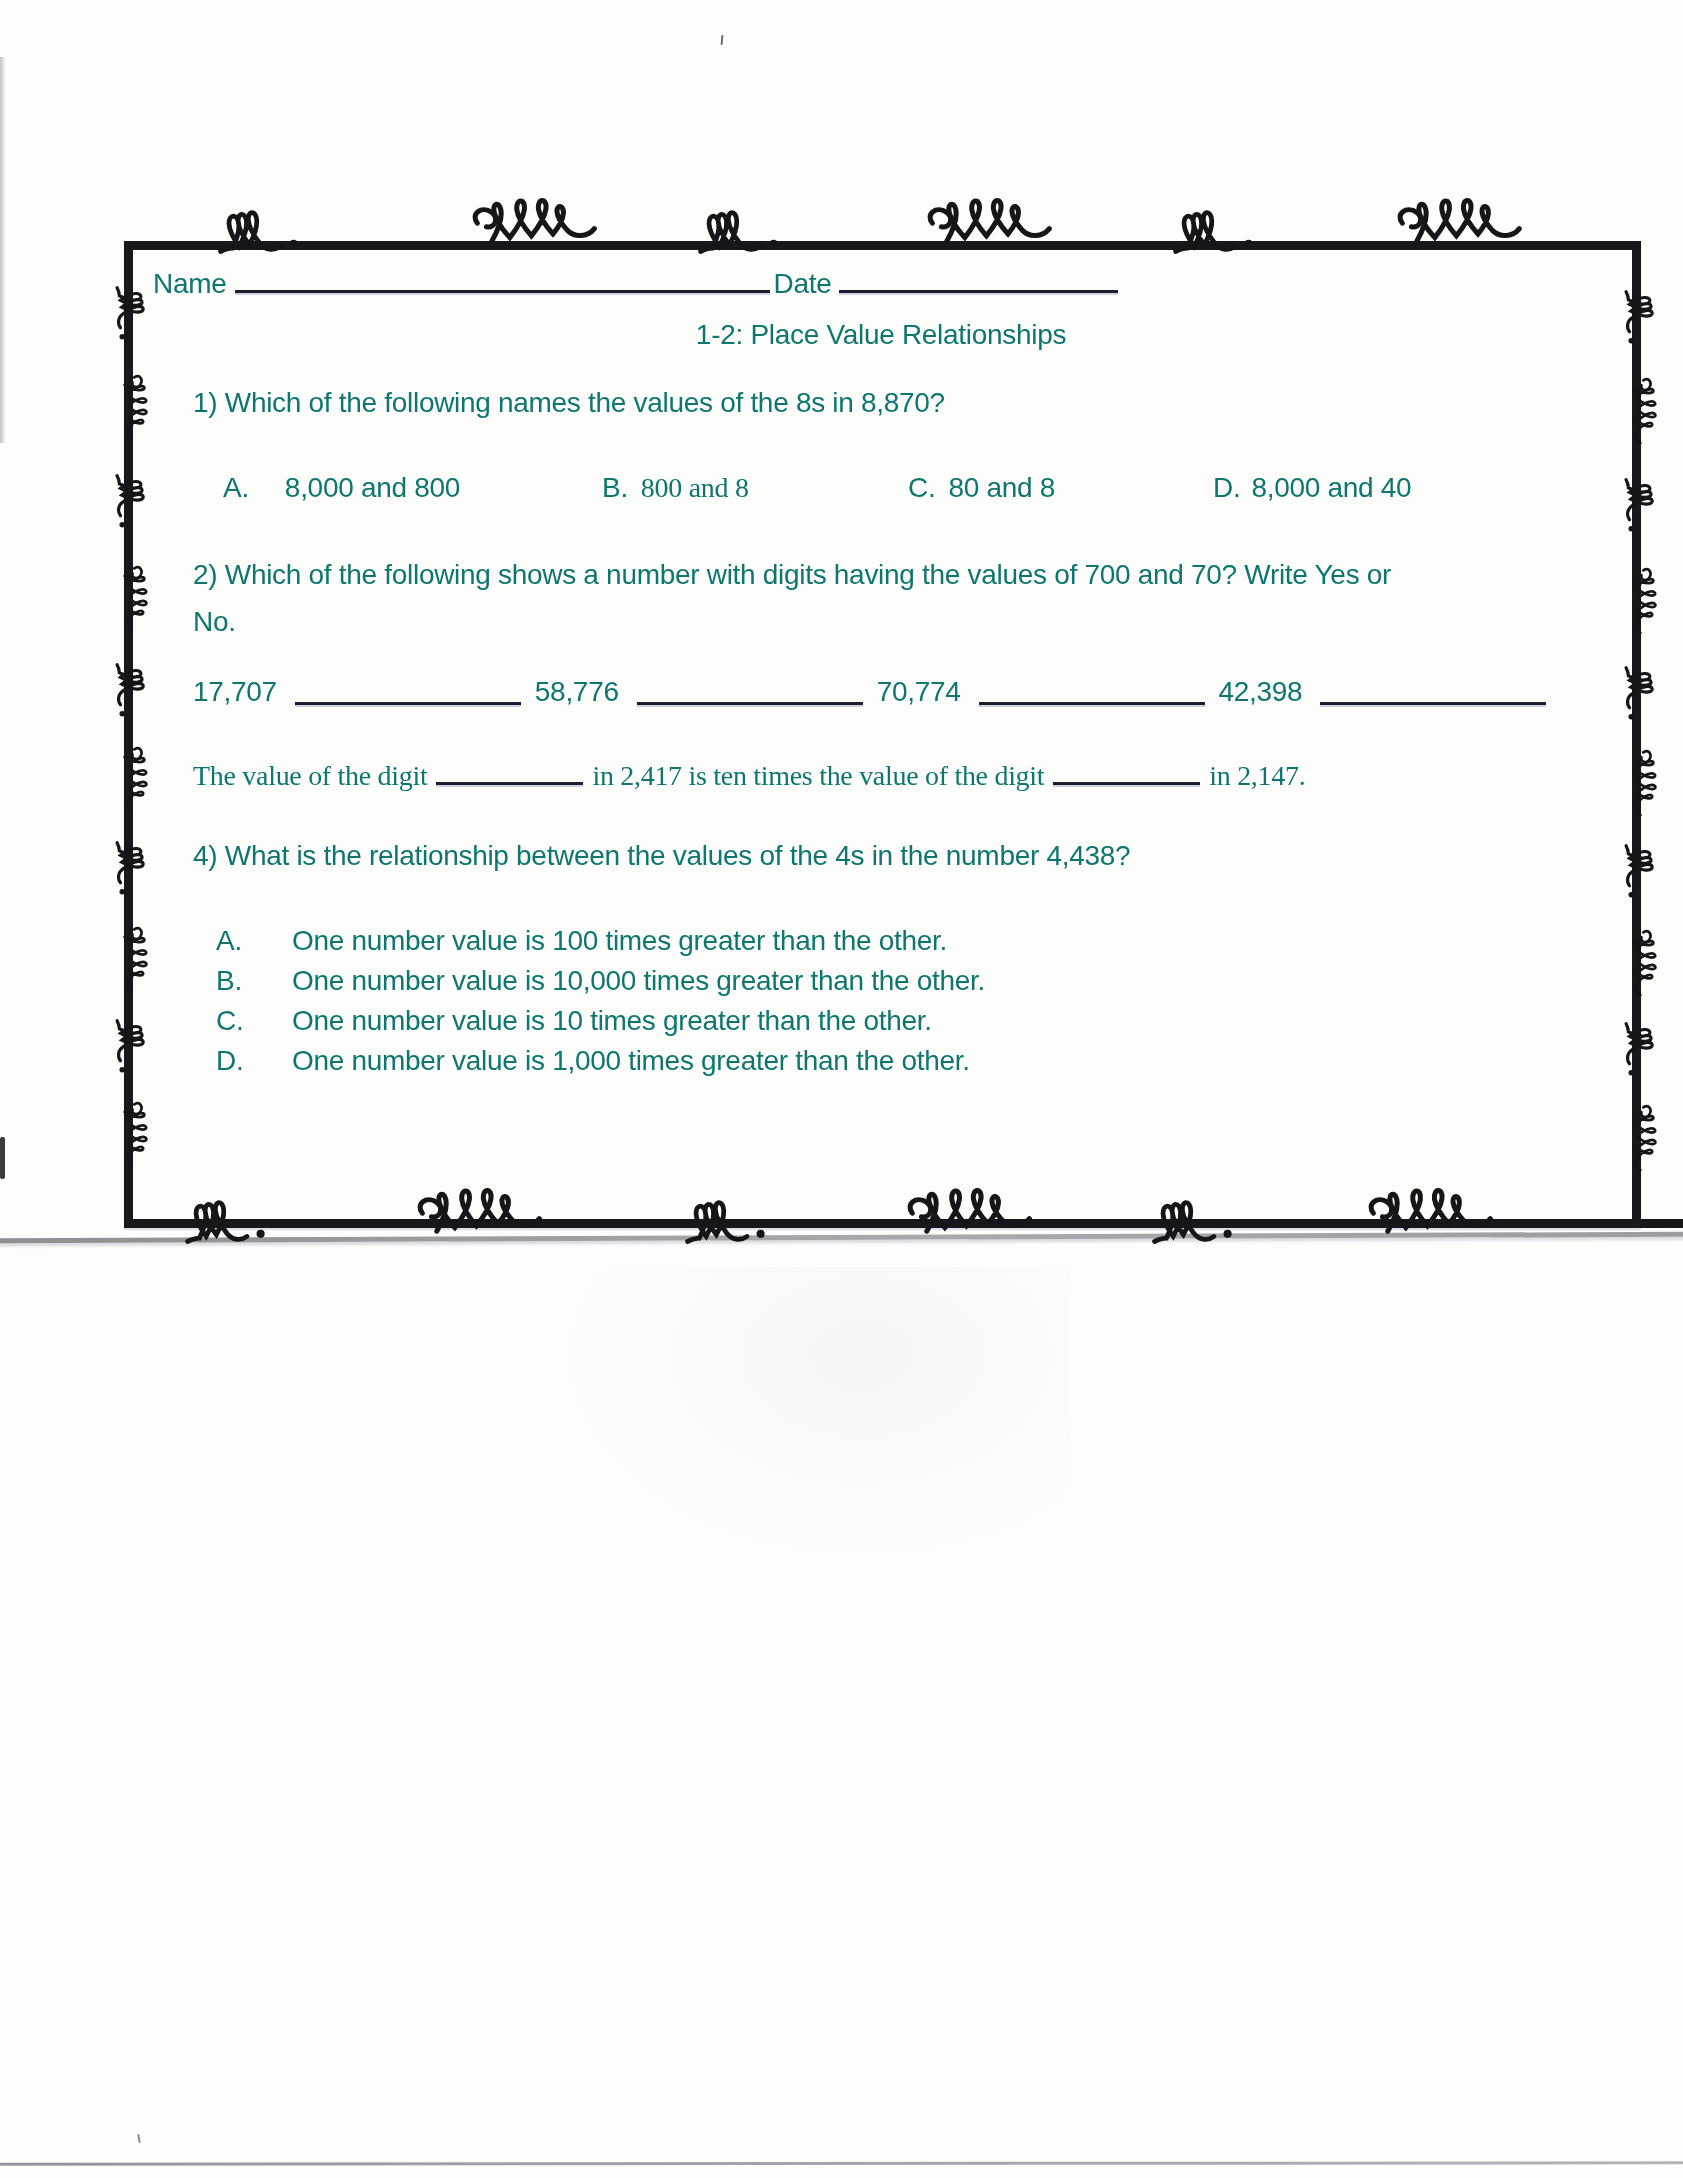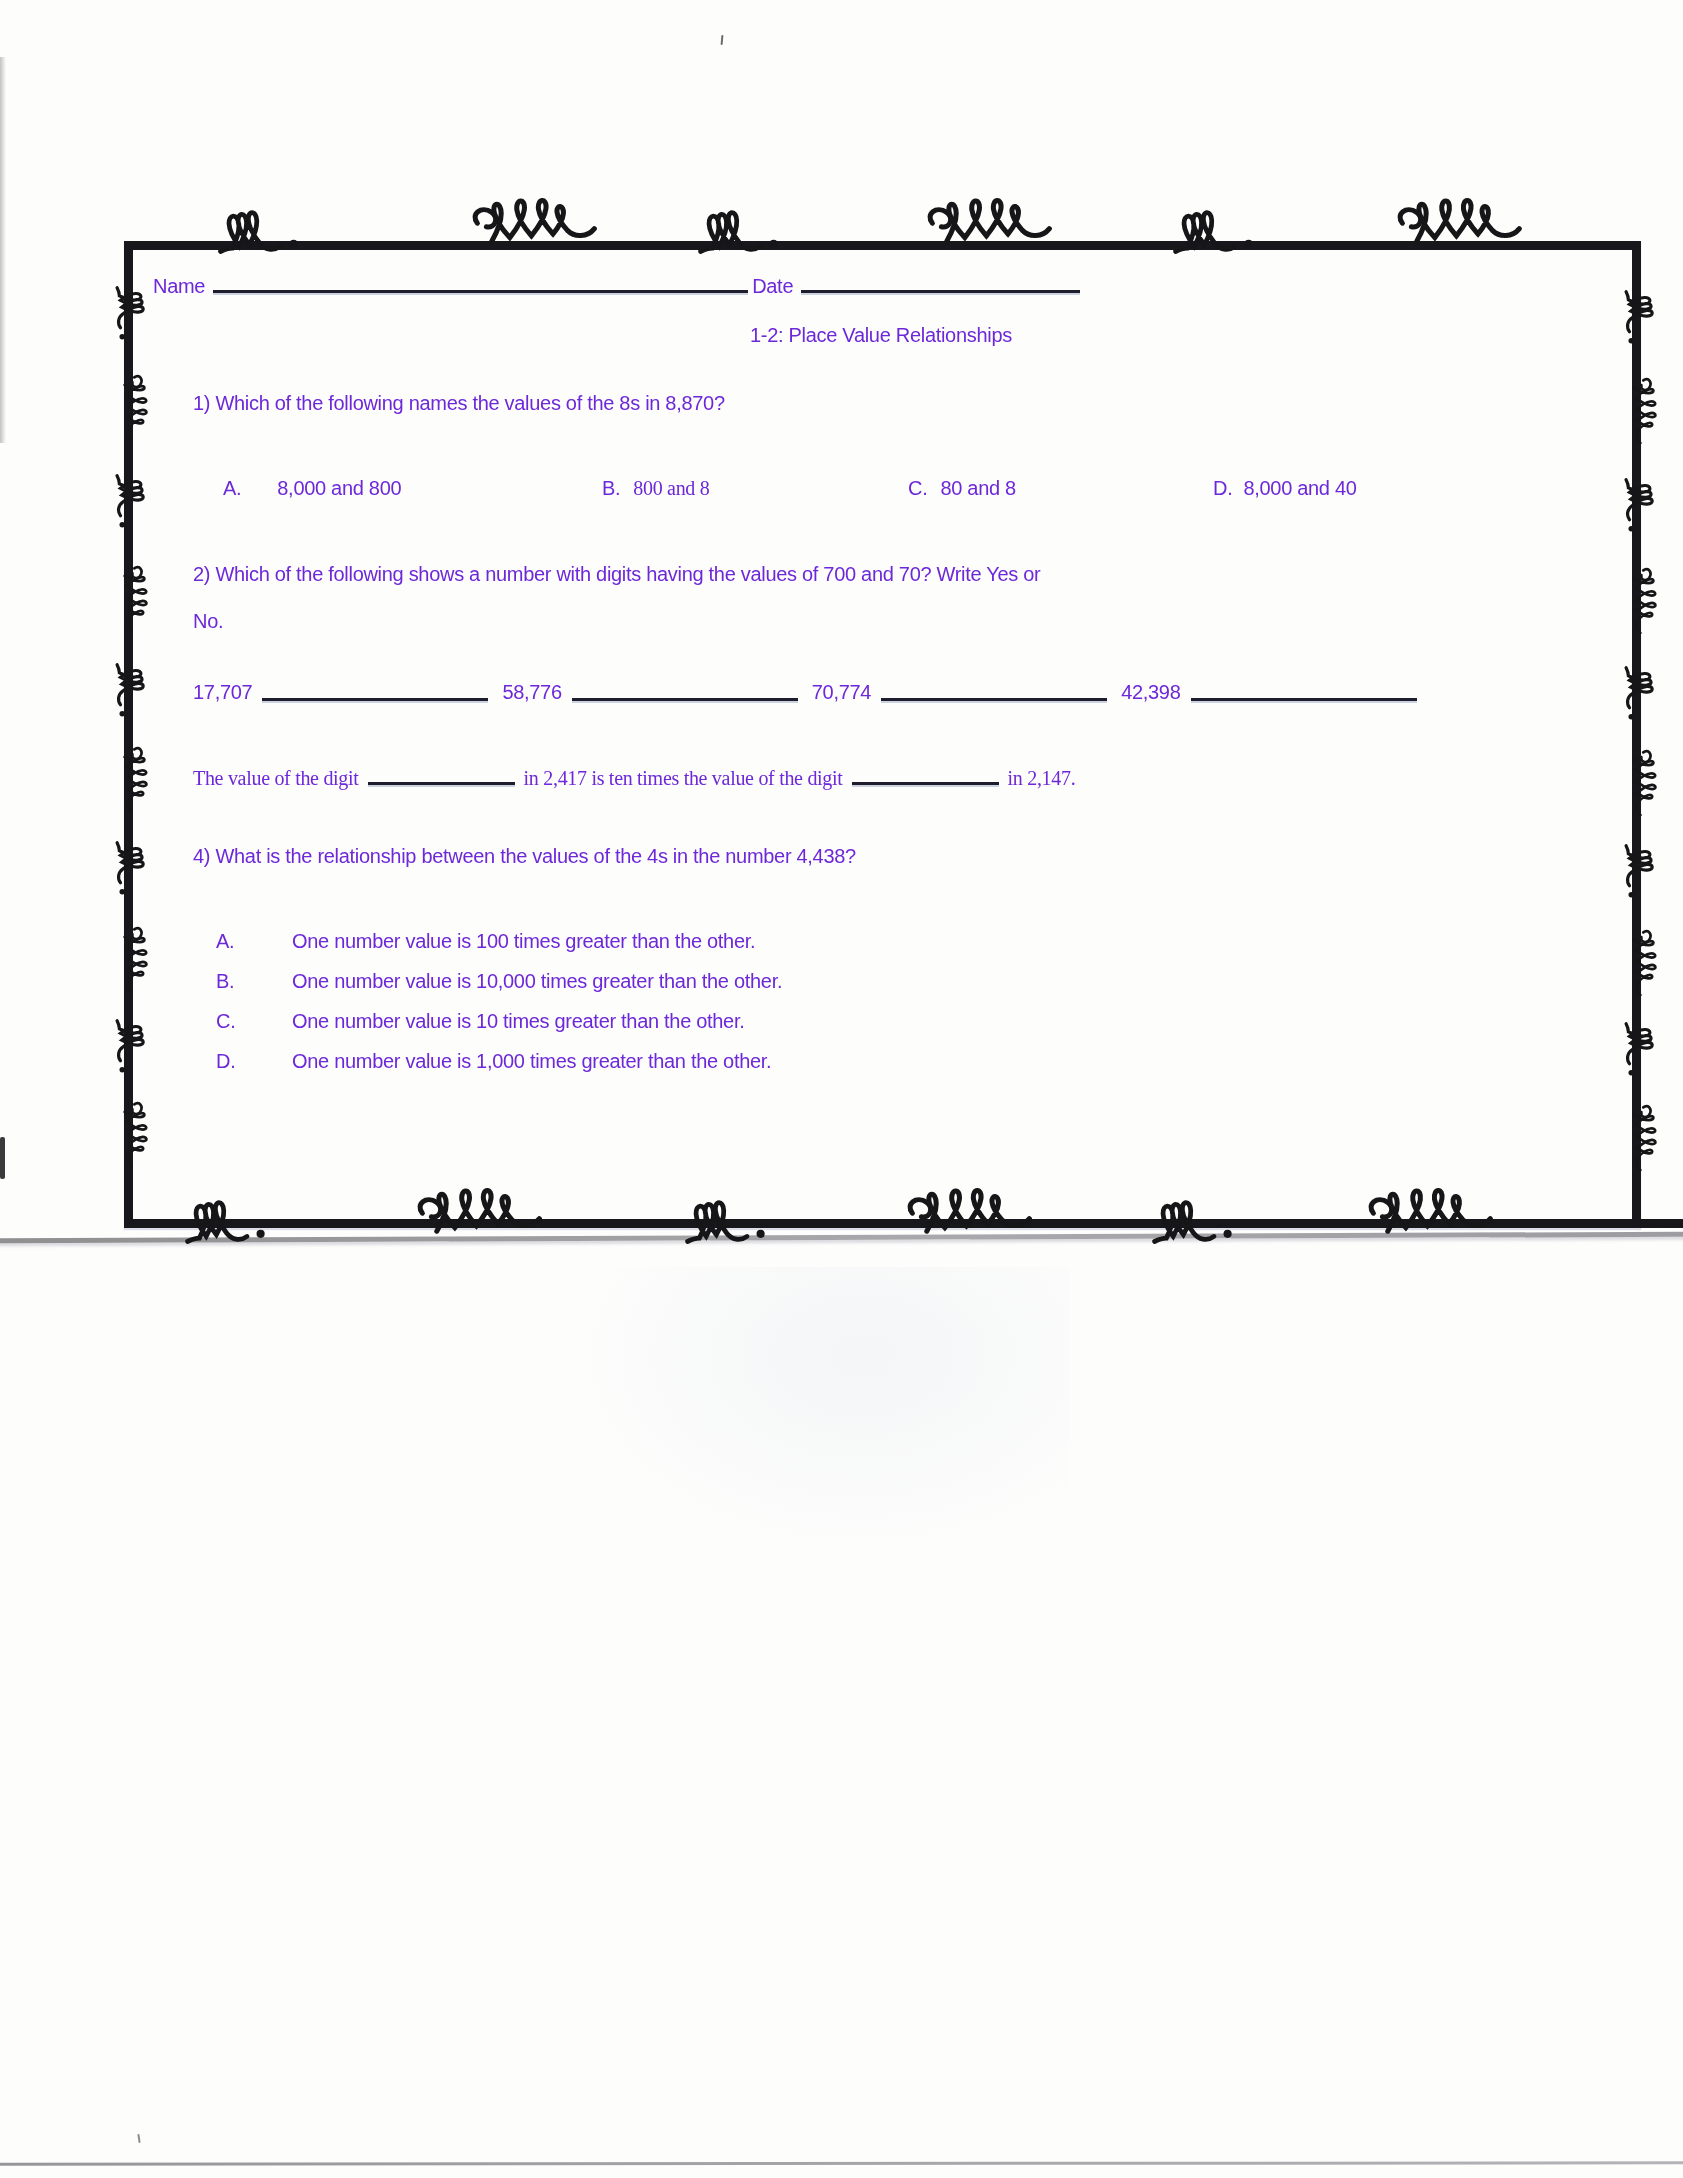--- a/index.html
+++ b/index.html
@@ -61,24 +61,24 @@
   
   svg.swirl { position: absolute; overflow: visible; }
   .defs { position: absolute; width: 0; height: 0; }
 
   
   .content {
     position: absolute;
     left: 9px; top: 9px;
     width: 1499px; height: 969px;
     padding: 0 63px 0 60px;
-    font-size: 20px;
+    font-size: 28px;
     letter-spacing: -0.3px;
     line-height: 34px;
-    color: #6d28d9;
+    color: #0f766e;
   }
   .blank {
     display: inline-block;
     border-bottom: 3px solid #1d1d2e;
     box-shadow: 0 2px 0 rgba(110,125,170,0.35);
     height: 26px;
     vertical-align: baseline;
   }
 
   .name-row {
@@ -103,21 +103,21 @@
   .opt-c { left: 715px; }  .opt-c .opt-text { margin-left: 13px; }
   .opt-d { left: 1020px; } .opt-d .opt-text { margin-left: 11px; }
 
   .q2 { margin-top: 46px; line-height: 47px; }
   .q2 .line { display: block; white-space: nowrap; }
 
   .nums-row {
     display: flex; align-items: baseline;
     margin-top: 30px; height: 38px; white-space: nowrap;
   }
-  .num-group { display: flex; align-items: flex-start; margin-right: 14px; }
+  .num-group { display: flex; align-items: center; margin-right: 14px; gap: 8px; }
   .num-group:last-child { margin-right: 0; }
   .num-group .blank { width: 226px; margin-left: 10px; }
 
   .q3 { margin-top: 55px; height: 34px; }
 
   .fill-row { margin-top: 46px; height: 34px; white-space: nowrap; font-family: Liberation Serif, serif; }
   .fill-row .blank { width: 147px; margin: 0 9px; }
 
   .q4 { margin-top: 46px; height: 34px; }
 

